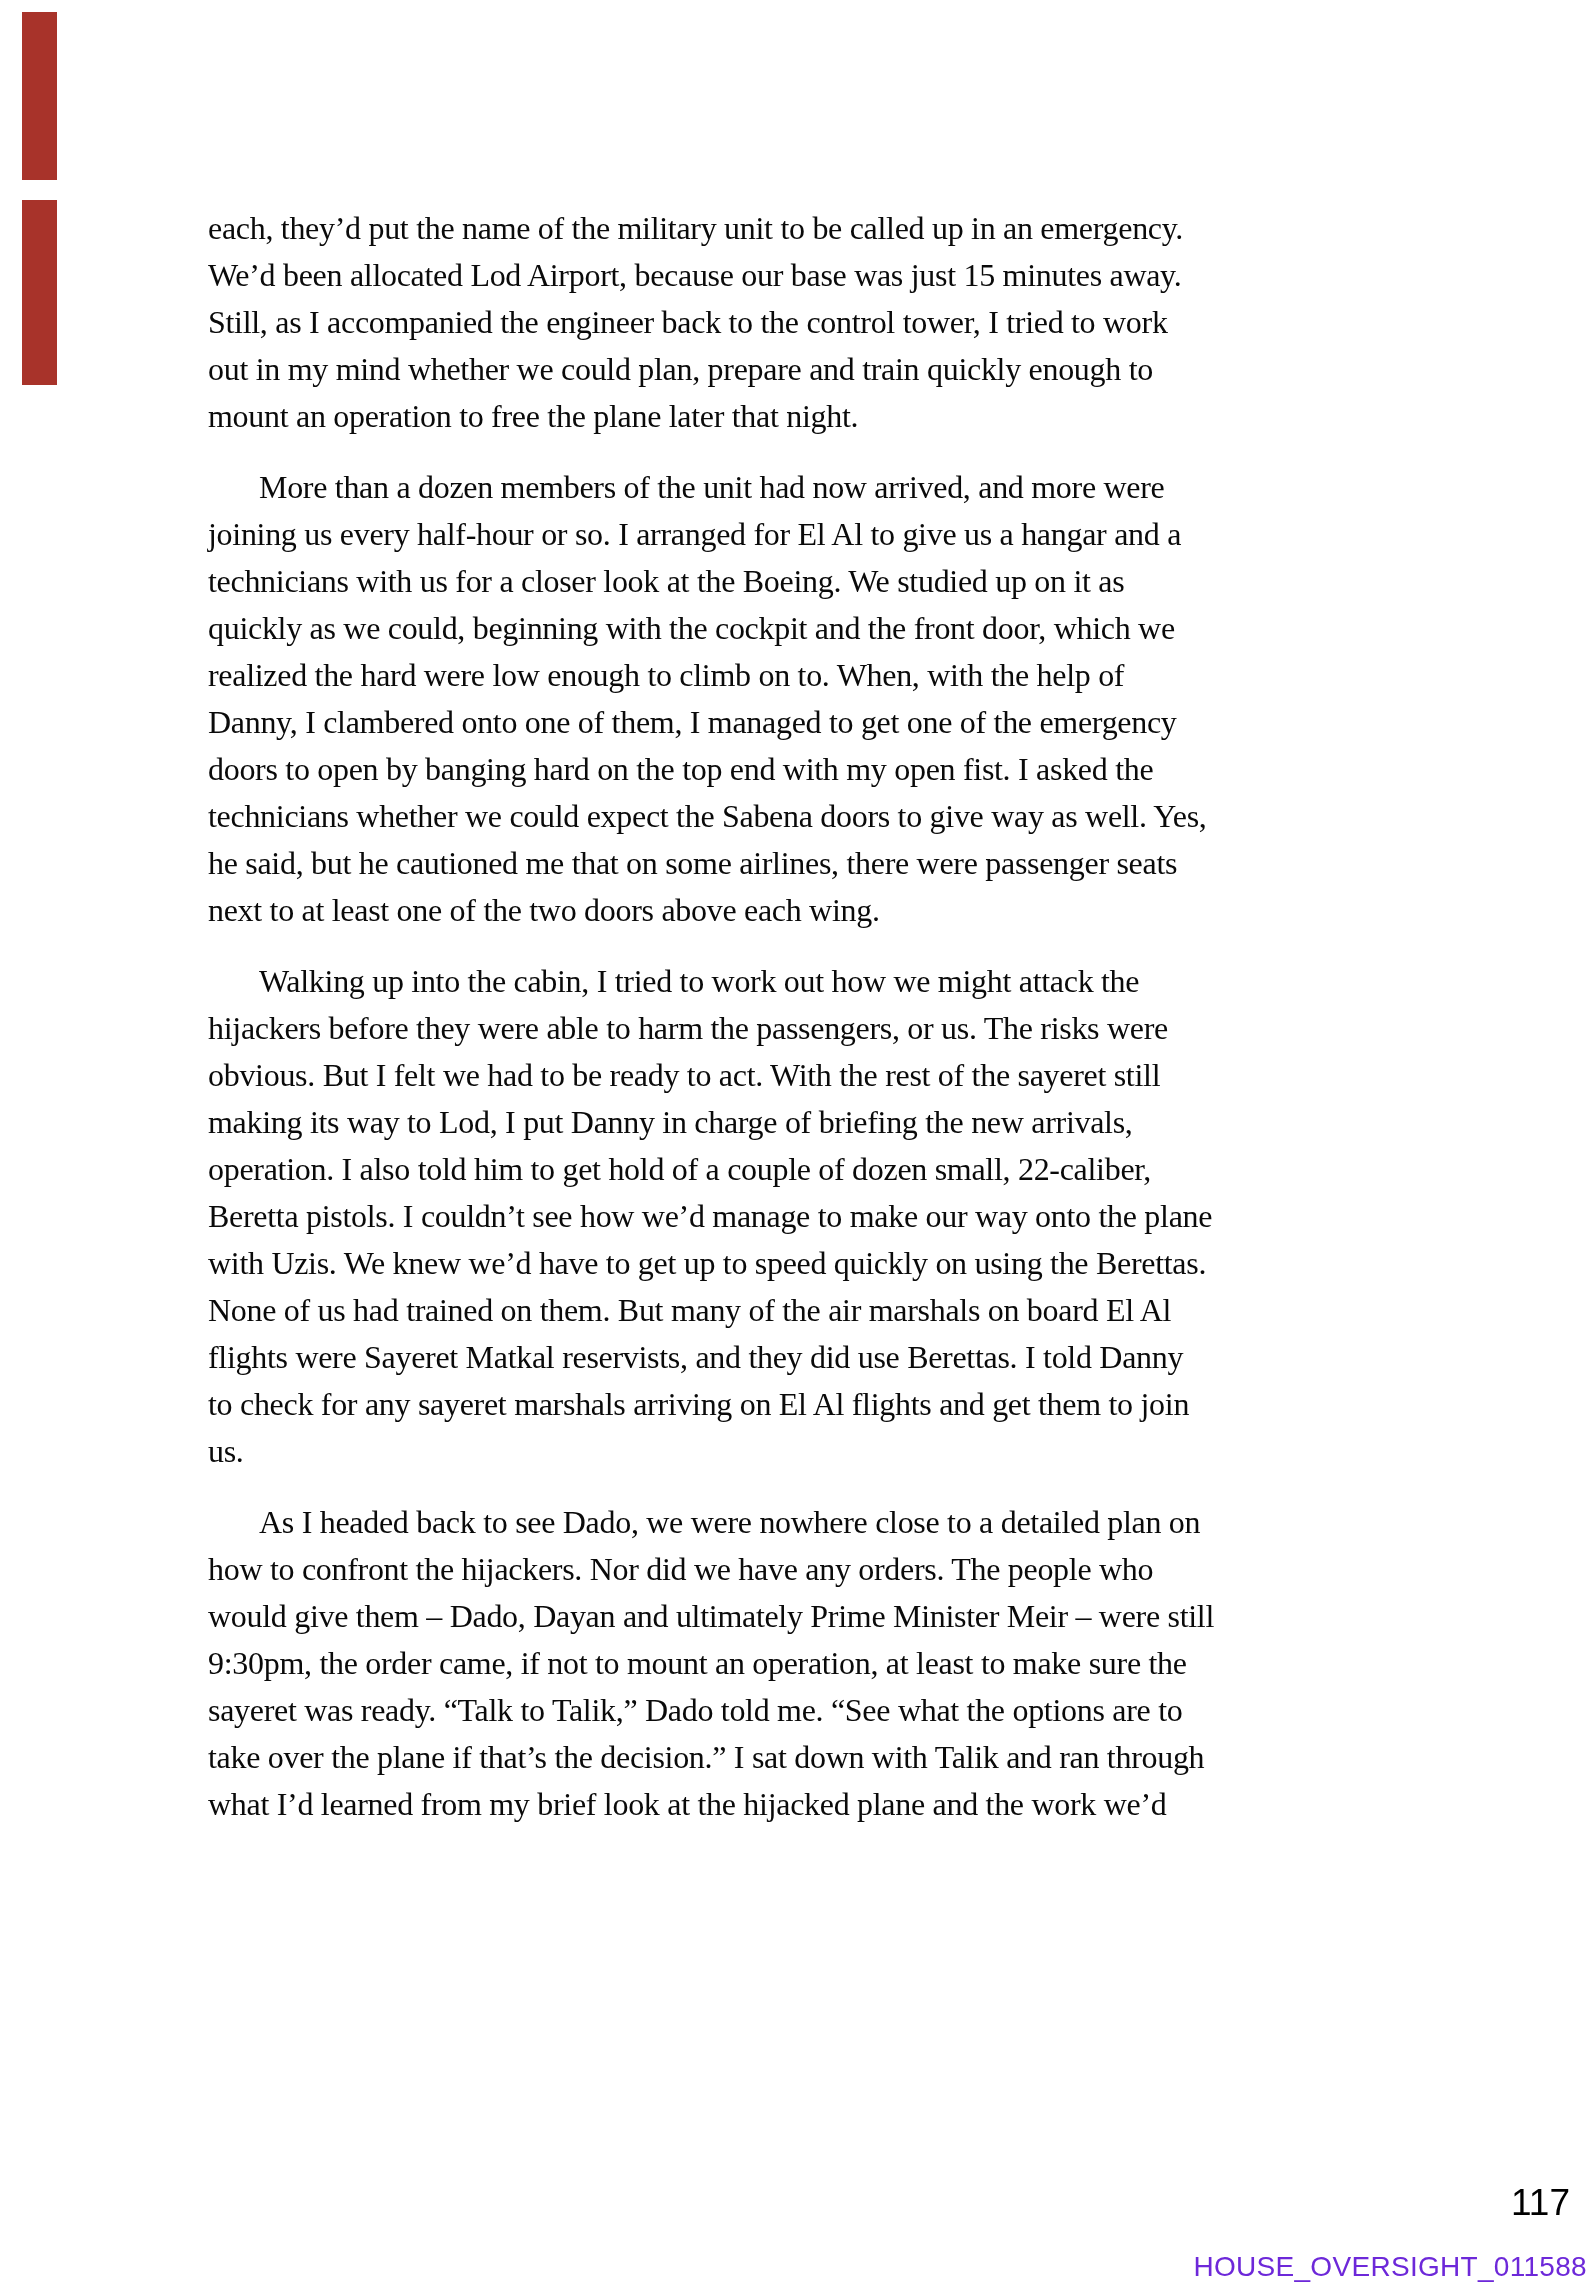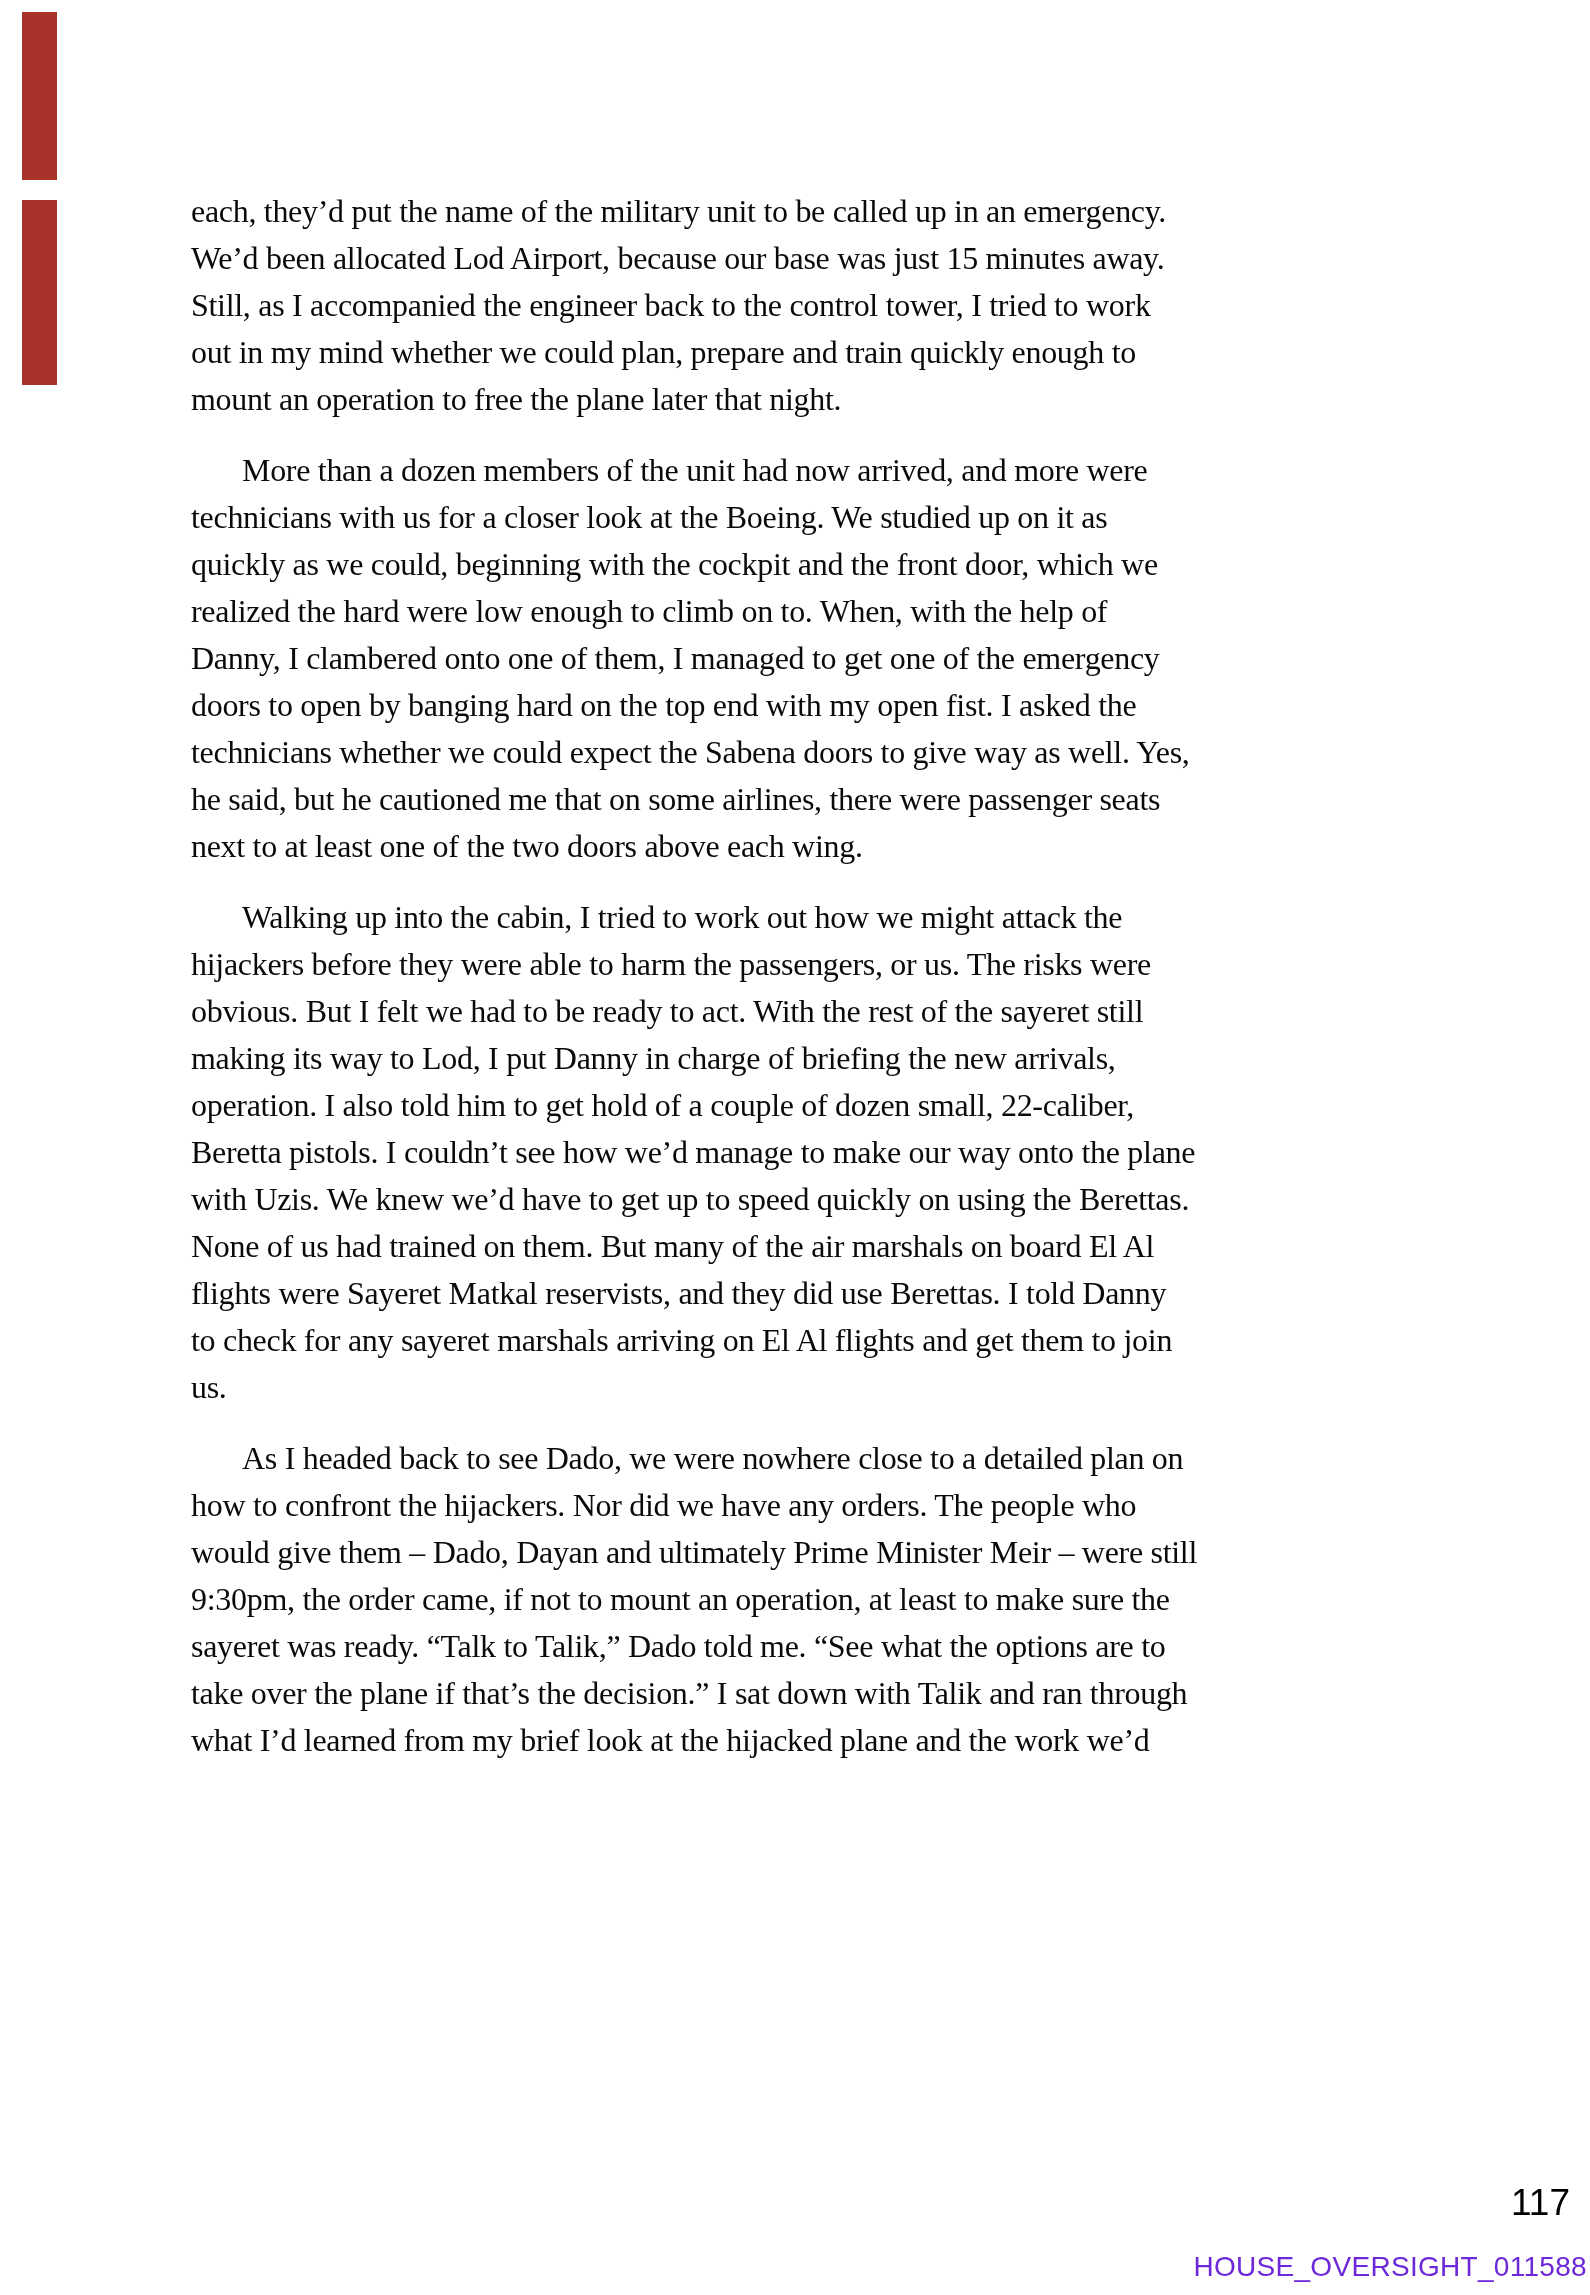--- a/index.html
+++ b/index.html
@@ -26,21 +26,21 @@
 
   #body-text {
     position: absolute;
     left: 191px;
     top: 188px;
     width: 1184px;
     font-size: 32px;
     letter-spacing: -0.3px;
     color: #0a0a0a;
   }
-  .para { margin: 0; }
+  .para { margin: 17px; }
   .para + .para { margin-top: 24px; }
   .line {
     height: 47px;
     line-height: 47px;
     white-space: pre;
   }
   .para.indented .line:first-child { padding-left: 51px; }
 
   #page-number {
     position: absolute;
@@ -74,20 +74,21 @@
   <div id="body-text">
       <div class="para">
         <div class="line">each, they’d put the name of the military unit to be called up in an emergency.</div>
         <div class="line">We’d been allocated Lod Airport, because our base was just 15 minutes away.</div>
         <div class="line">Still, as I accompanied the engineer back to the control tower, I tried to work</div>
         <div class="line">out in my mind whether we could plan, prepare and train quickly enough to</div>
         <div class="line">mount an operation to free the plane later that night.</div>
       </div>
       <div class="para indented">
         <div class="line">More than a dozen members of the unit had now arrived, and more were</div>
+        <div class="line">joining us every half-hour or so. I arranged for El Al to give us a hangar and a</div>
         <div class="line">technicians with us for a closer look at the Boeing. We studied up on it as</div>
         <div class="line">quickly as we could, beginning with the cockpit and the front door, which we</div>
         <div class="line">realized the hard were low enough to climb on to. When, with the help of</div>
         <div class="line">Danny, I clambered onto one of them, I managed to get one of the emergency</div>
         <div class="line">doors to open by banging hard on the top end with my open fist. I asked the</div>
         <div class="line">technicians whether we could expect the Sabena doors to give way as well. Yes,</div>
         <div class="line">he said, but he cautioned me that on some airlines, there were passenger seats</div>
         <div class="line">next to at least one of the two doors above each wing.</div>
       </div>
       <div class="para indented">

